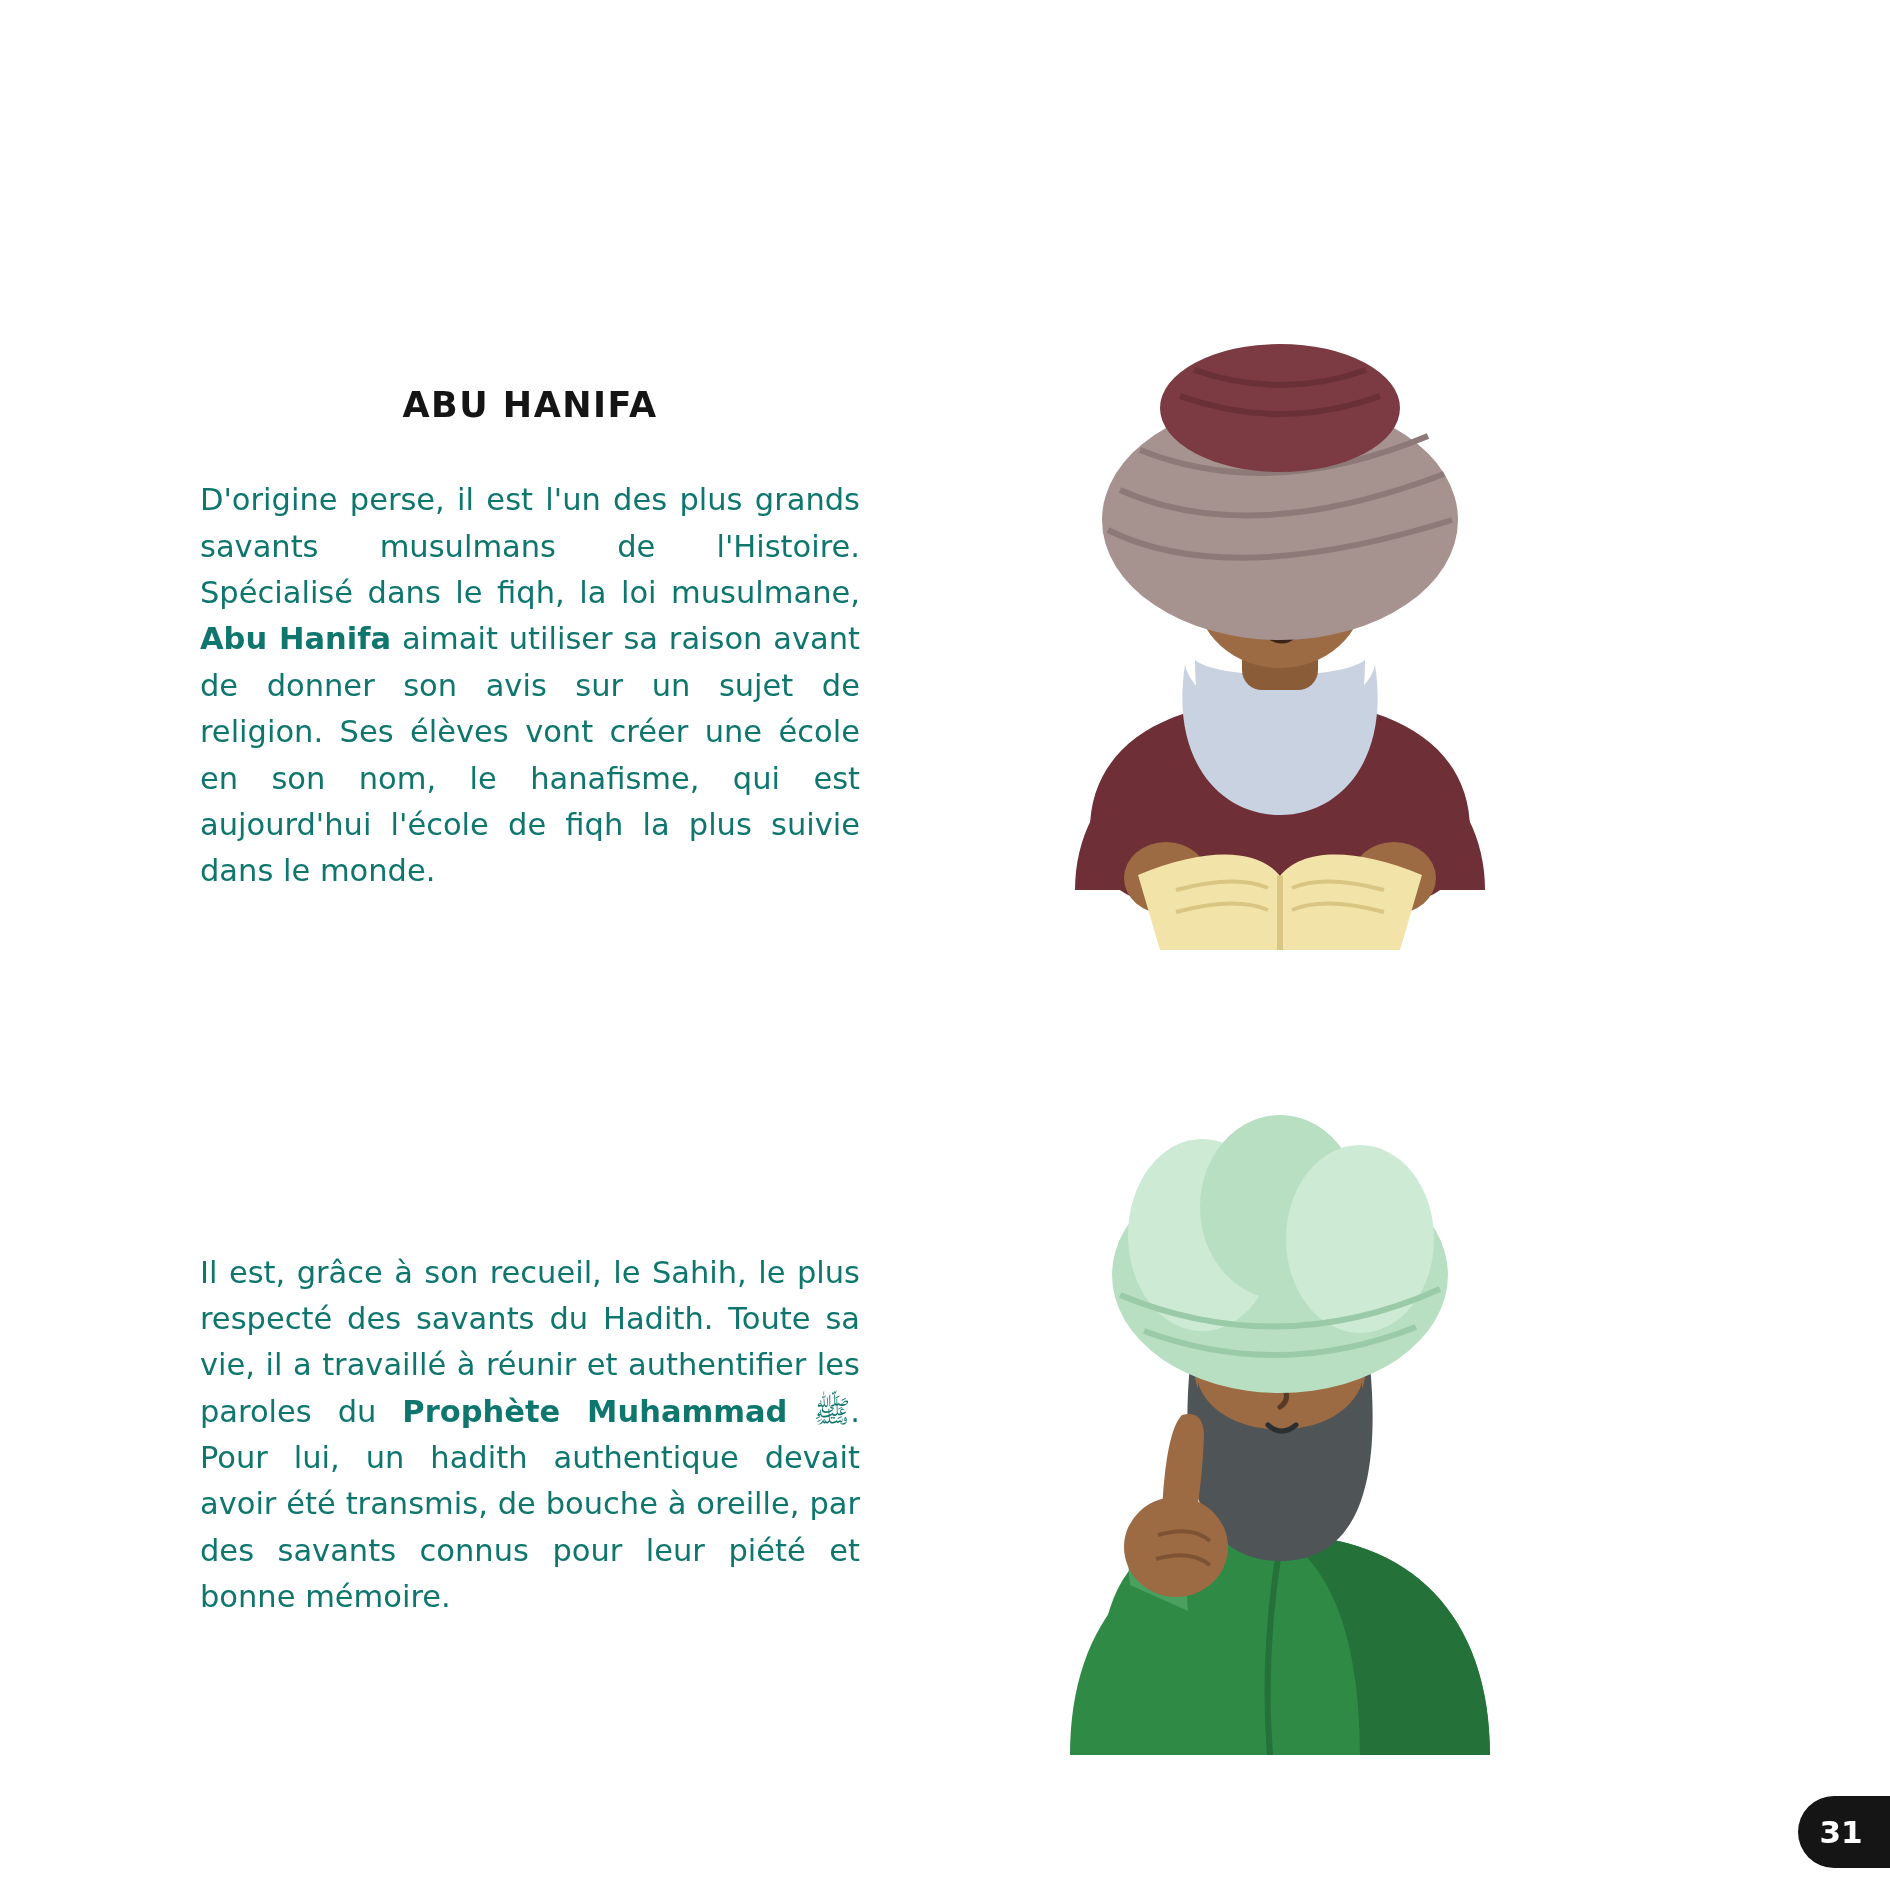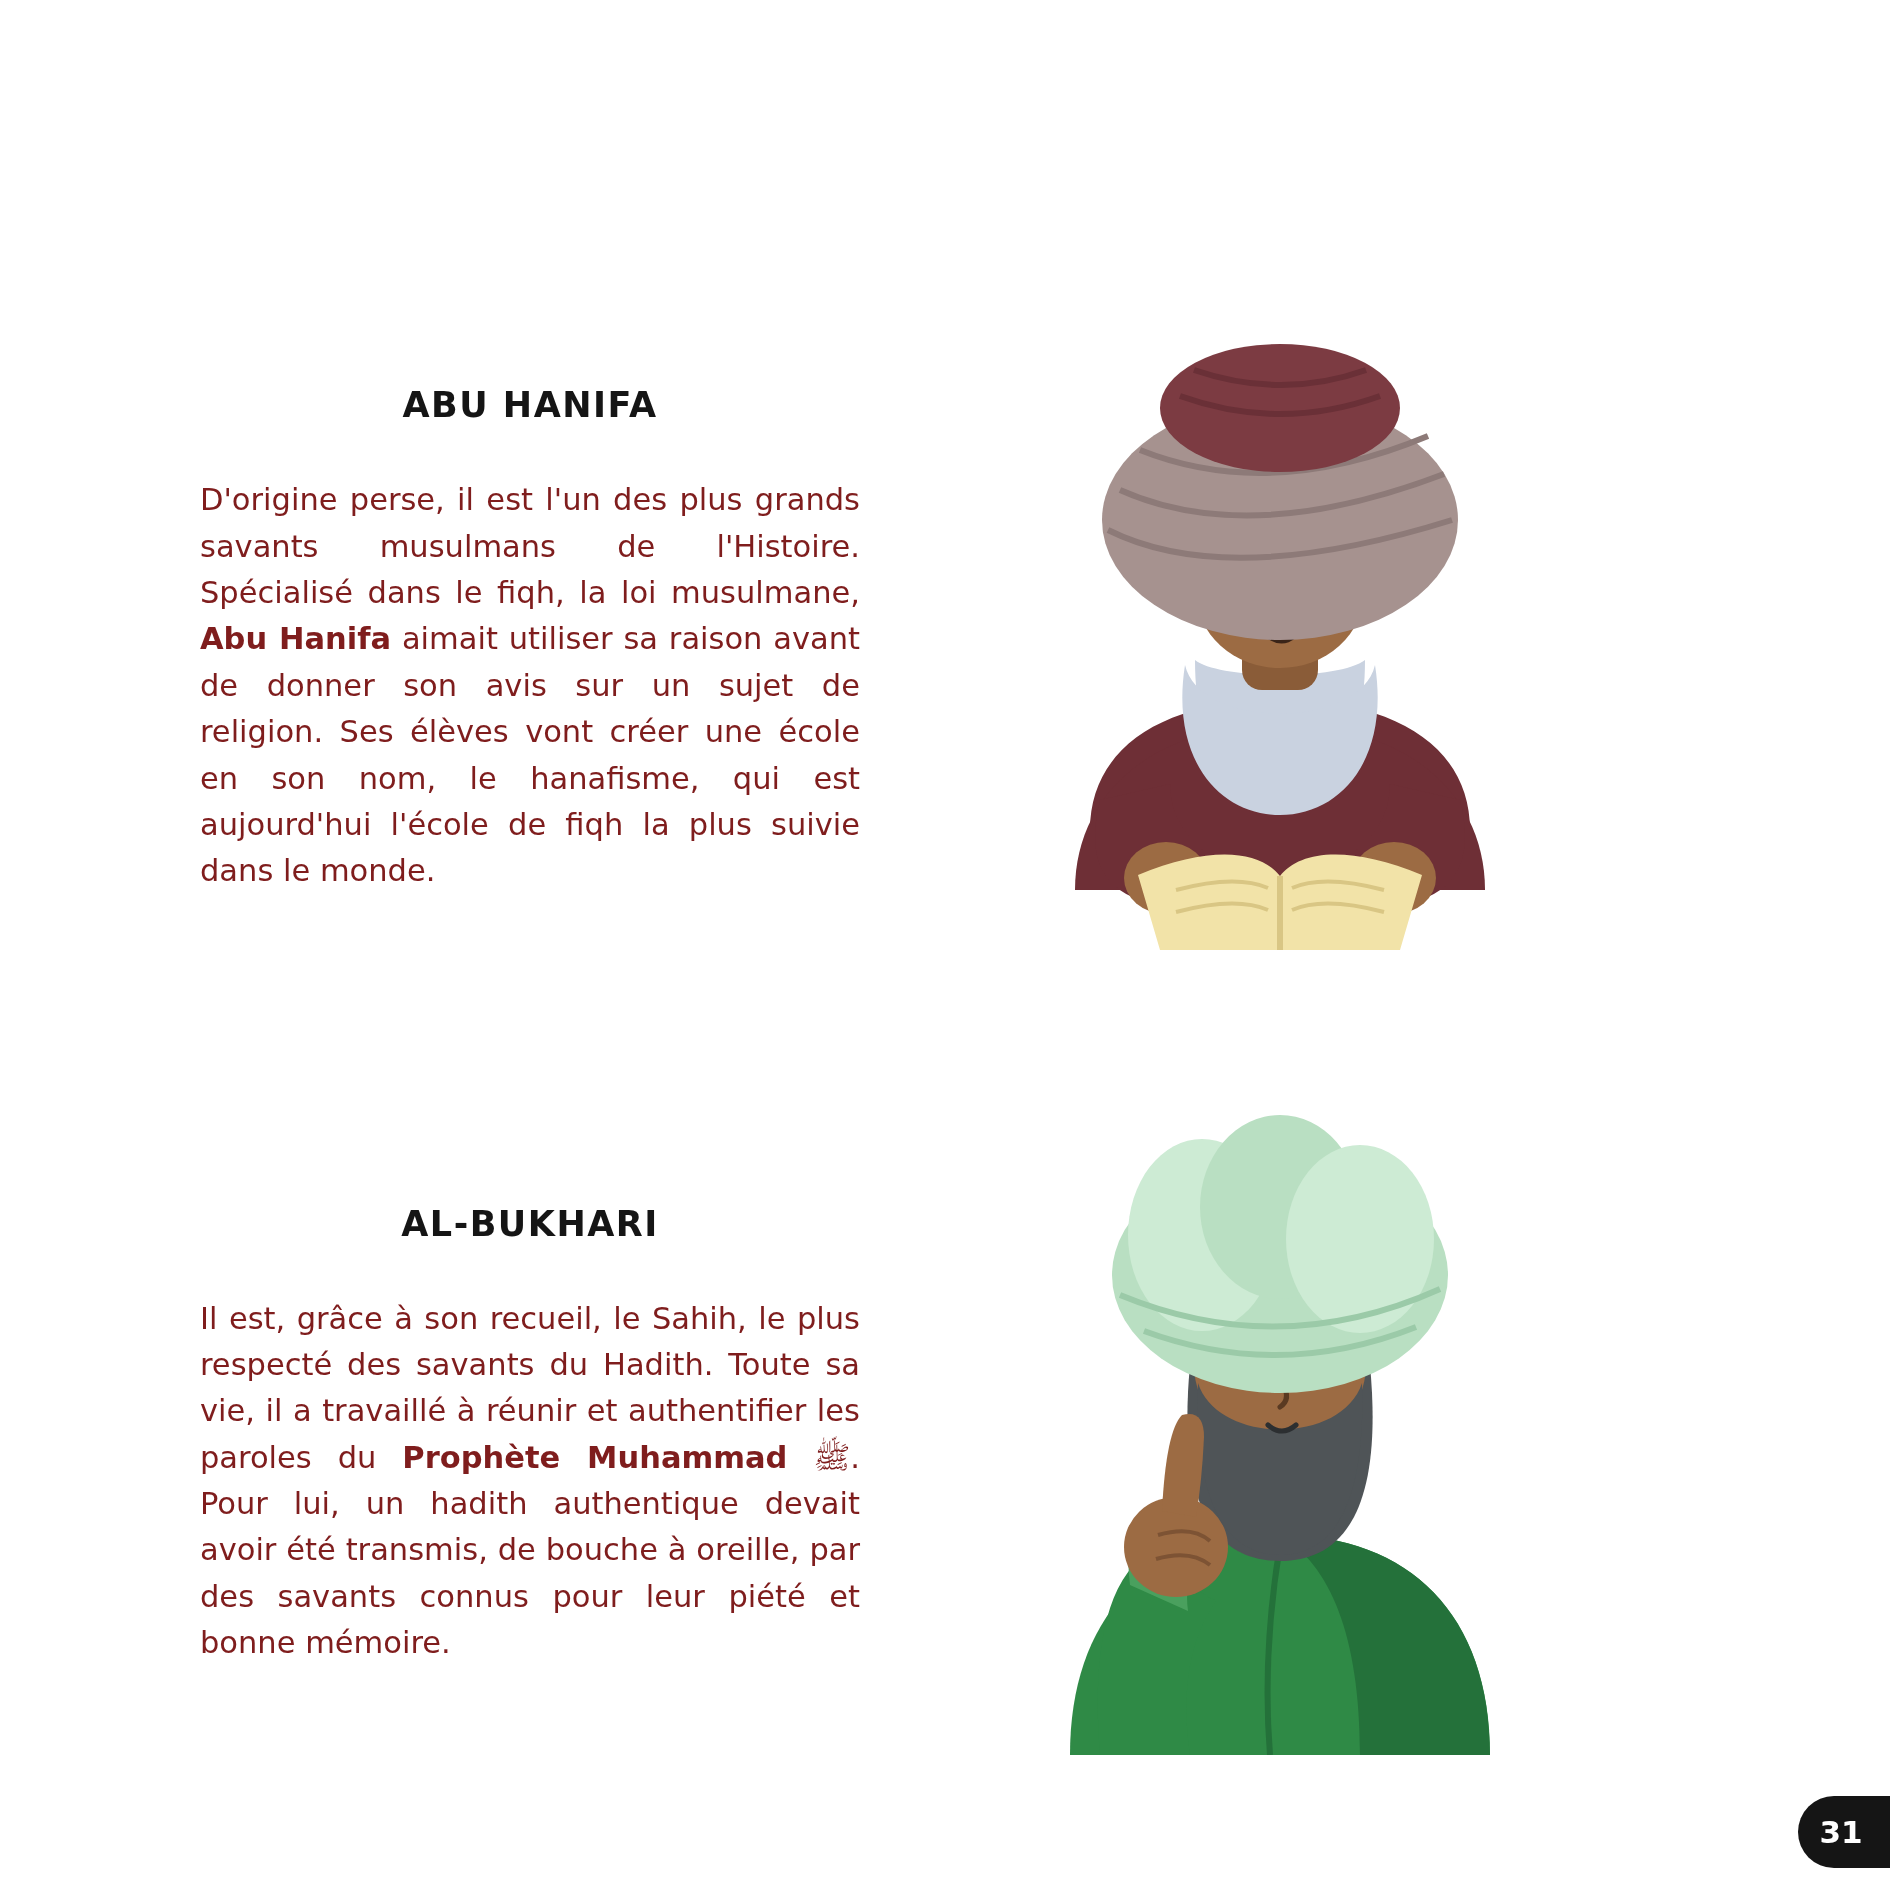--- a/index.html
+++ b/index.html
@@ -40,21 +40,21 @@
     letter-spacing: 1.5px;
     color: #151515;
     text-align: center;
     margin: 0 0 52px 0;
   }
 
   .entry-body {
     font-family: "DejaVu Sans", sans-serif;
     font-size: 30.5px;
     line-height: 1.52;
-    color: #7f1d1d;
+    color: #0f766e;
     text-align: justify;
     margin: 0;
   }
 
   .entry-body b {
     font-weight: bold;
   }
 
   .illus {
     position: relative;
@@ -143,21 +143,20 @@
         <path d="M196 582 q60 -16 92 -2" stroke="#d9c684" stroke-width="4" fill="none"></path>
         <path d="M312 558 q32 -14 92 2" stroke="#d9c684" stroke-width="4" fill="none"></path>
         <path d="M312 580 q32 -14 92 2" stroke="#d9c684" stroke-width="4" fill="none"></path>
       </svg>
     </div>
   </div>
 
   <div class="section" style="left:200px; top:1115px;">
 
     <div class="text-col">
-      <h2 class="entry-title">AL-BUKHARI</h2>
       <p class="entry-body">Il est, grâce à son recueil, le Sahih, le plus respecté des savants du Hadith. Toute sa vie, il a travaillé à réunir et authentifier les paroles du <b>Prophète Muhammad</b> ﷺ. Pour lui, un hadith authentique devait avoir été transmis, de bouche à oreille, par des savants connus pour leur piété et bonne mémoire.</p>
     </div>
 
     <div class="illus">
       <svg width="600" height="640" viewBox="0 0 600 640">
 
         <path d="M90 640 C90 500 170 420 300 420 C430 420 510 500 510 640 Z" fill="#2f8a46"></path>
         <path d="M300 420 C430 420 510 500 510 640 L380 640 C380 520 350 450 300 420 Z" fill="#24713a"></path>
         <path d="M300 430 q-18 110 -10 210" stroke="#24713a" stroke-width="6" fill="none"></path>
 

